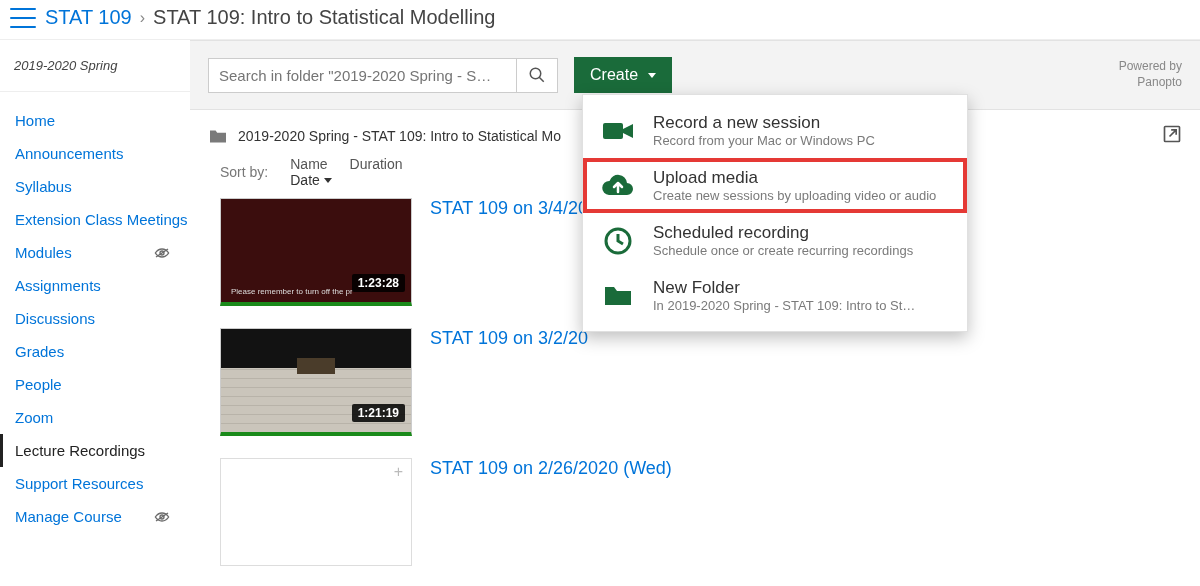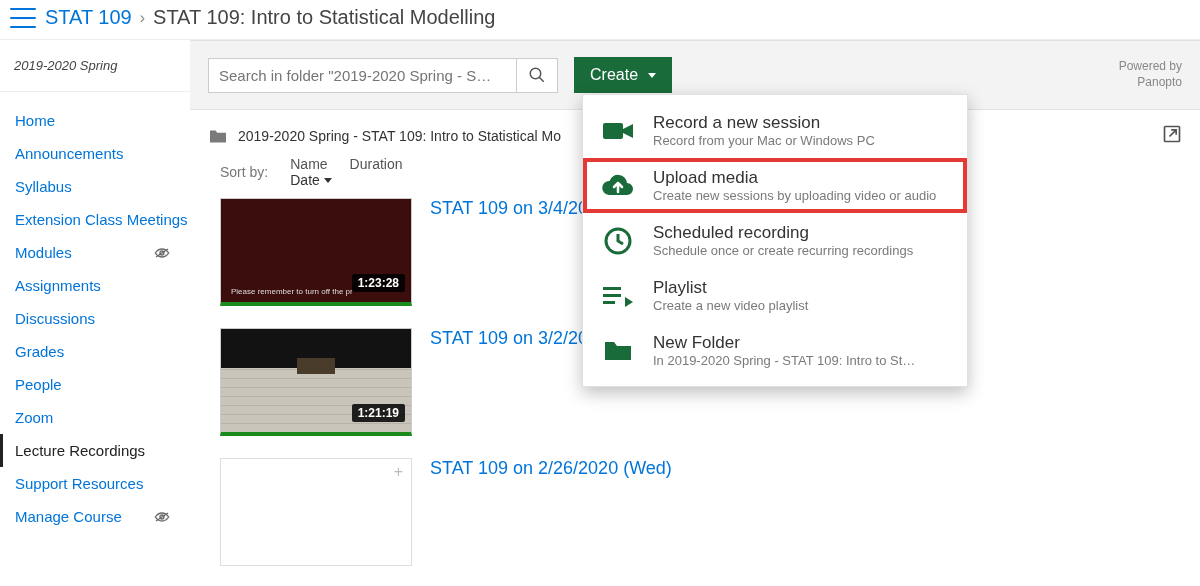--- a/index.html
+++ b/index.html
@@ -190,34 +190,20 @@
         <div class="dd-item">
           <div class="dd-icon">
             <svg width="30" height="30" viewBox="0 0 30 30" fill="none" stroke="#1a6b3a" stroke-width="3">
               <circle cx="15" cy="15" r="12"></circle>
               <path d="M15 8v7l5 3"></path>
             </svg>
           </div>
           <div class="dd-text">
             <div class="t">Scheduled recording</div>
             <div class="s">Schedule once or create recurring recordings</div>
-          </div>
-        </div>
-        <div class="dd-item">
-          <div class="dd-icon">
-            <svg width="30" height="22" viewBox="0 0 30 22" fill="#1a6b3a">
-              <rect y="2" width="18" height="3"></rect>
-              <rect y="9" width="18" height="3"></rect>
-              <rect y="16" width="12" height="3"></rect>
-              <path d="M22 12l8 5-8 5z"></path>
-            </svg>
-          </div>
-          <div class="dd-text">
-            <div class="t">Playlist</div>
-            <div class="s">Create a new video playlist</div>
           </div>
         </div>
         <div class="dd-item">
           <div class="dd-icon">
             <svg width="30" height="24" viewBox="0 0 30 24" fill="#1a6b3a">
               <path d="M2 3h9l3 4h14v14H2z"></path>
             </svg>
           </div>
           <div class="dd-text">
             <div class="t">New Folder</div>

